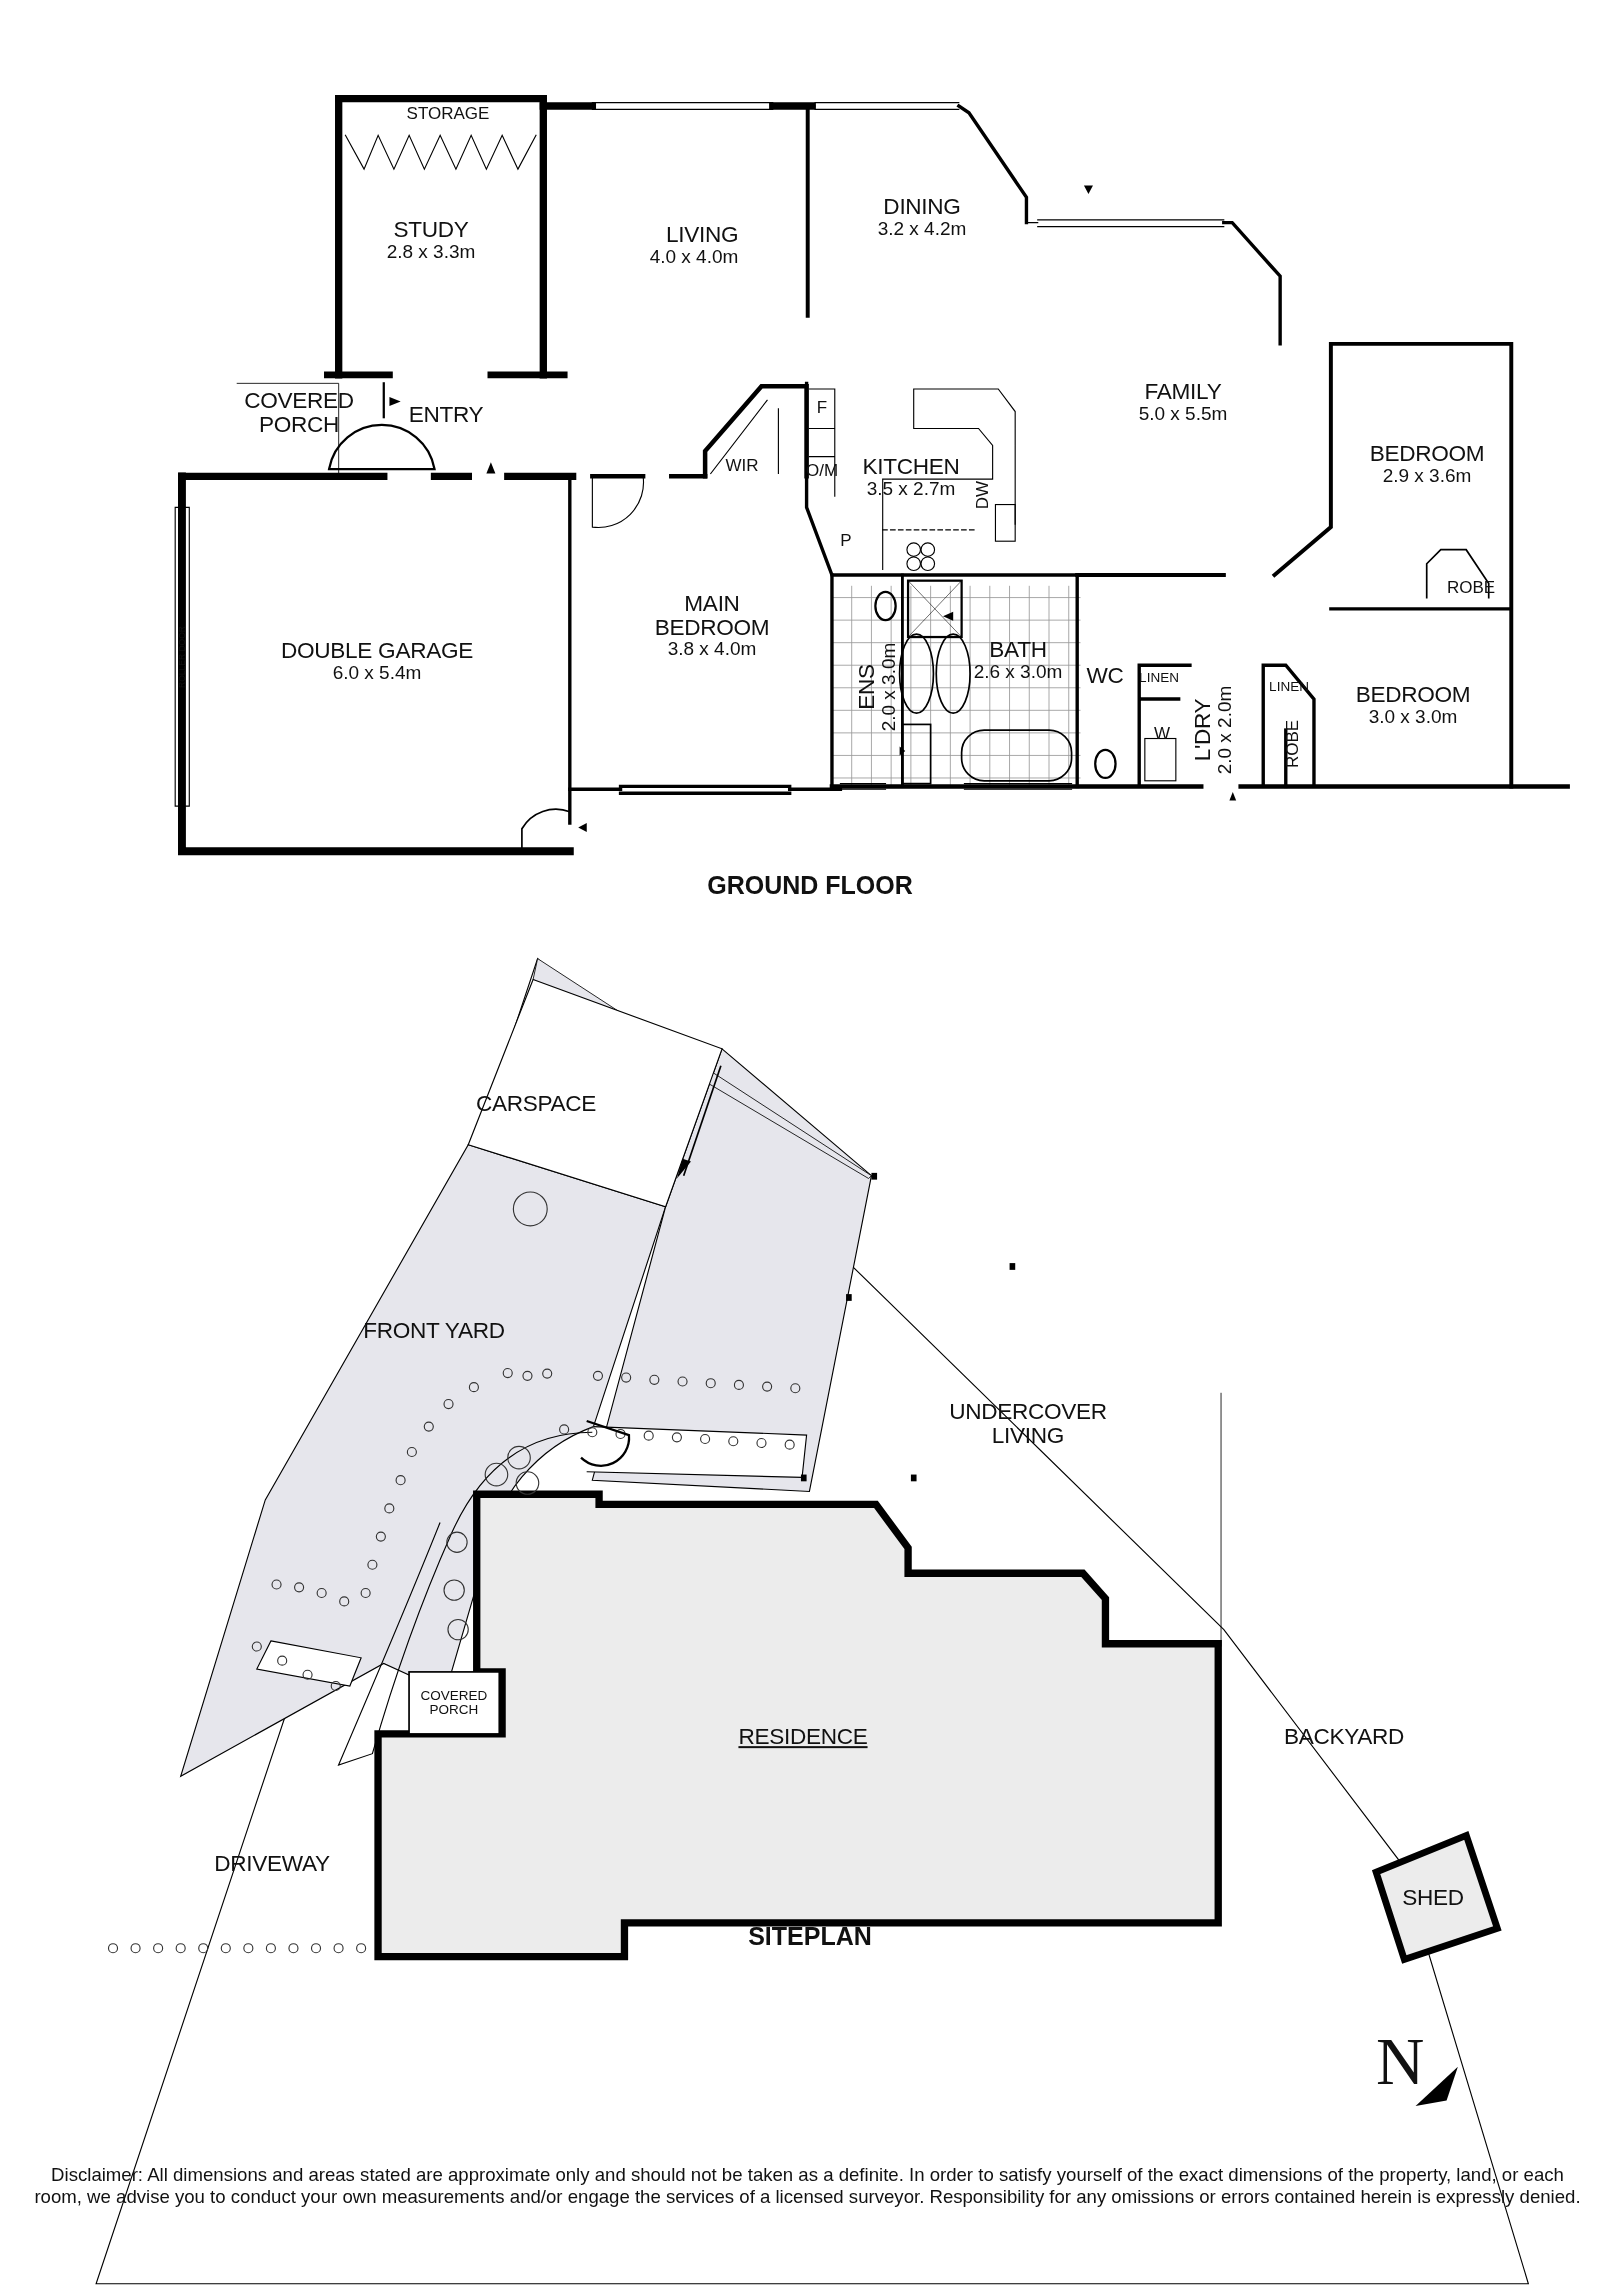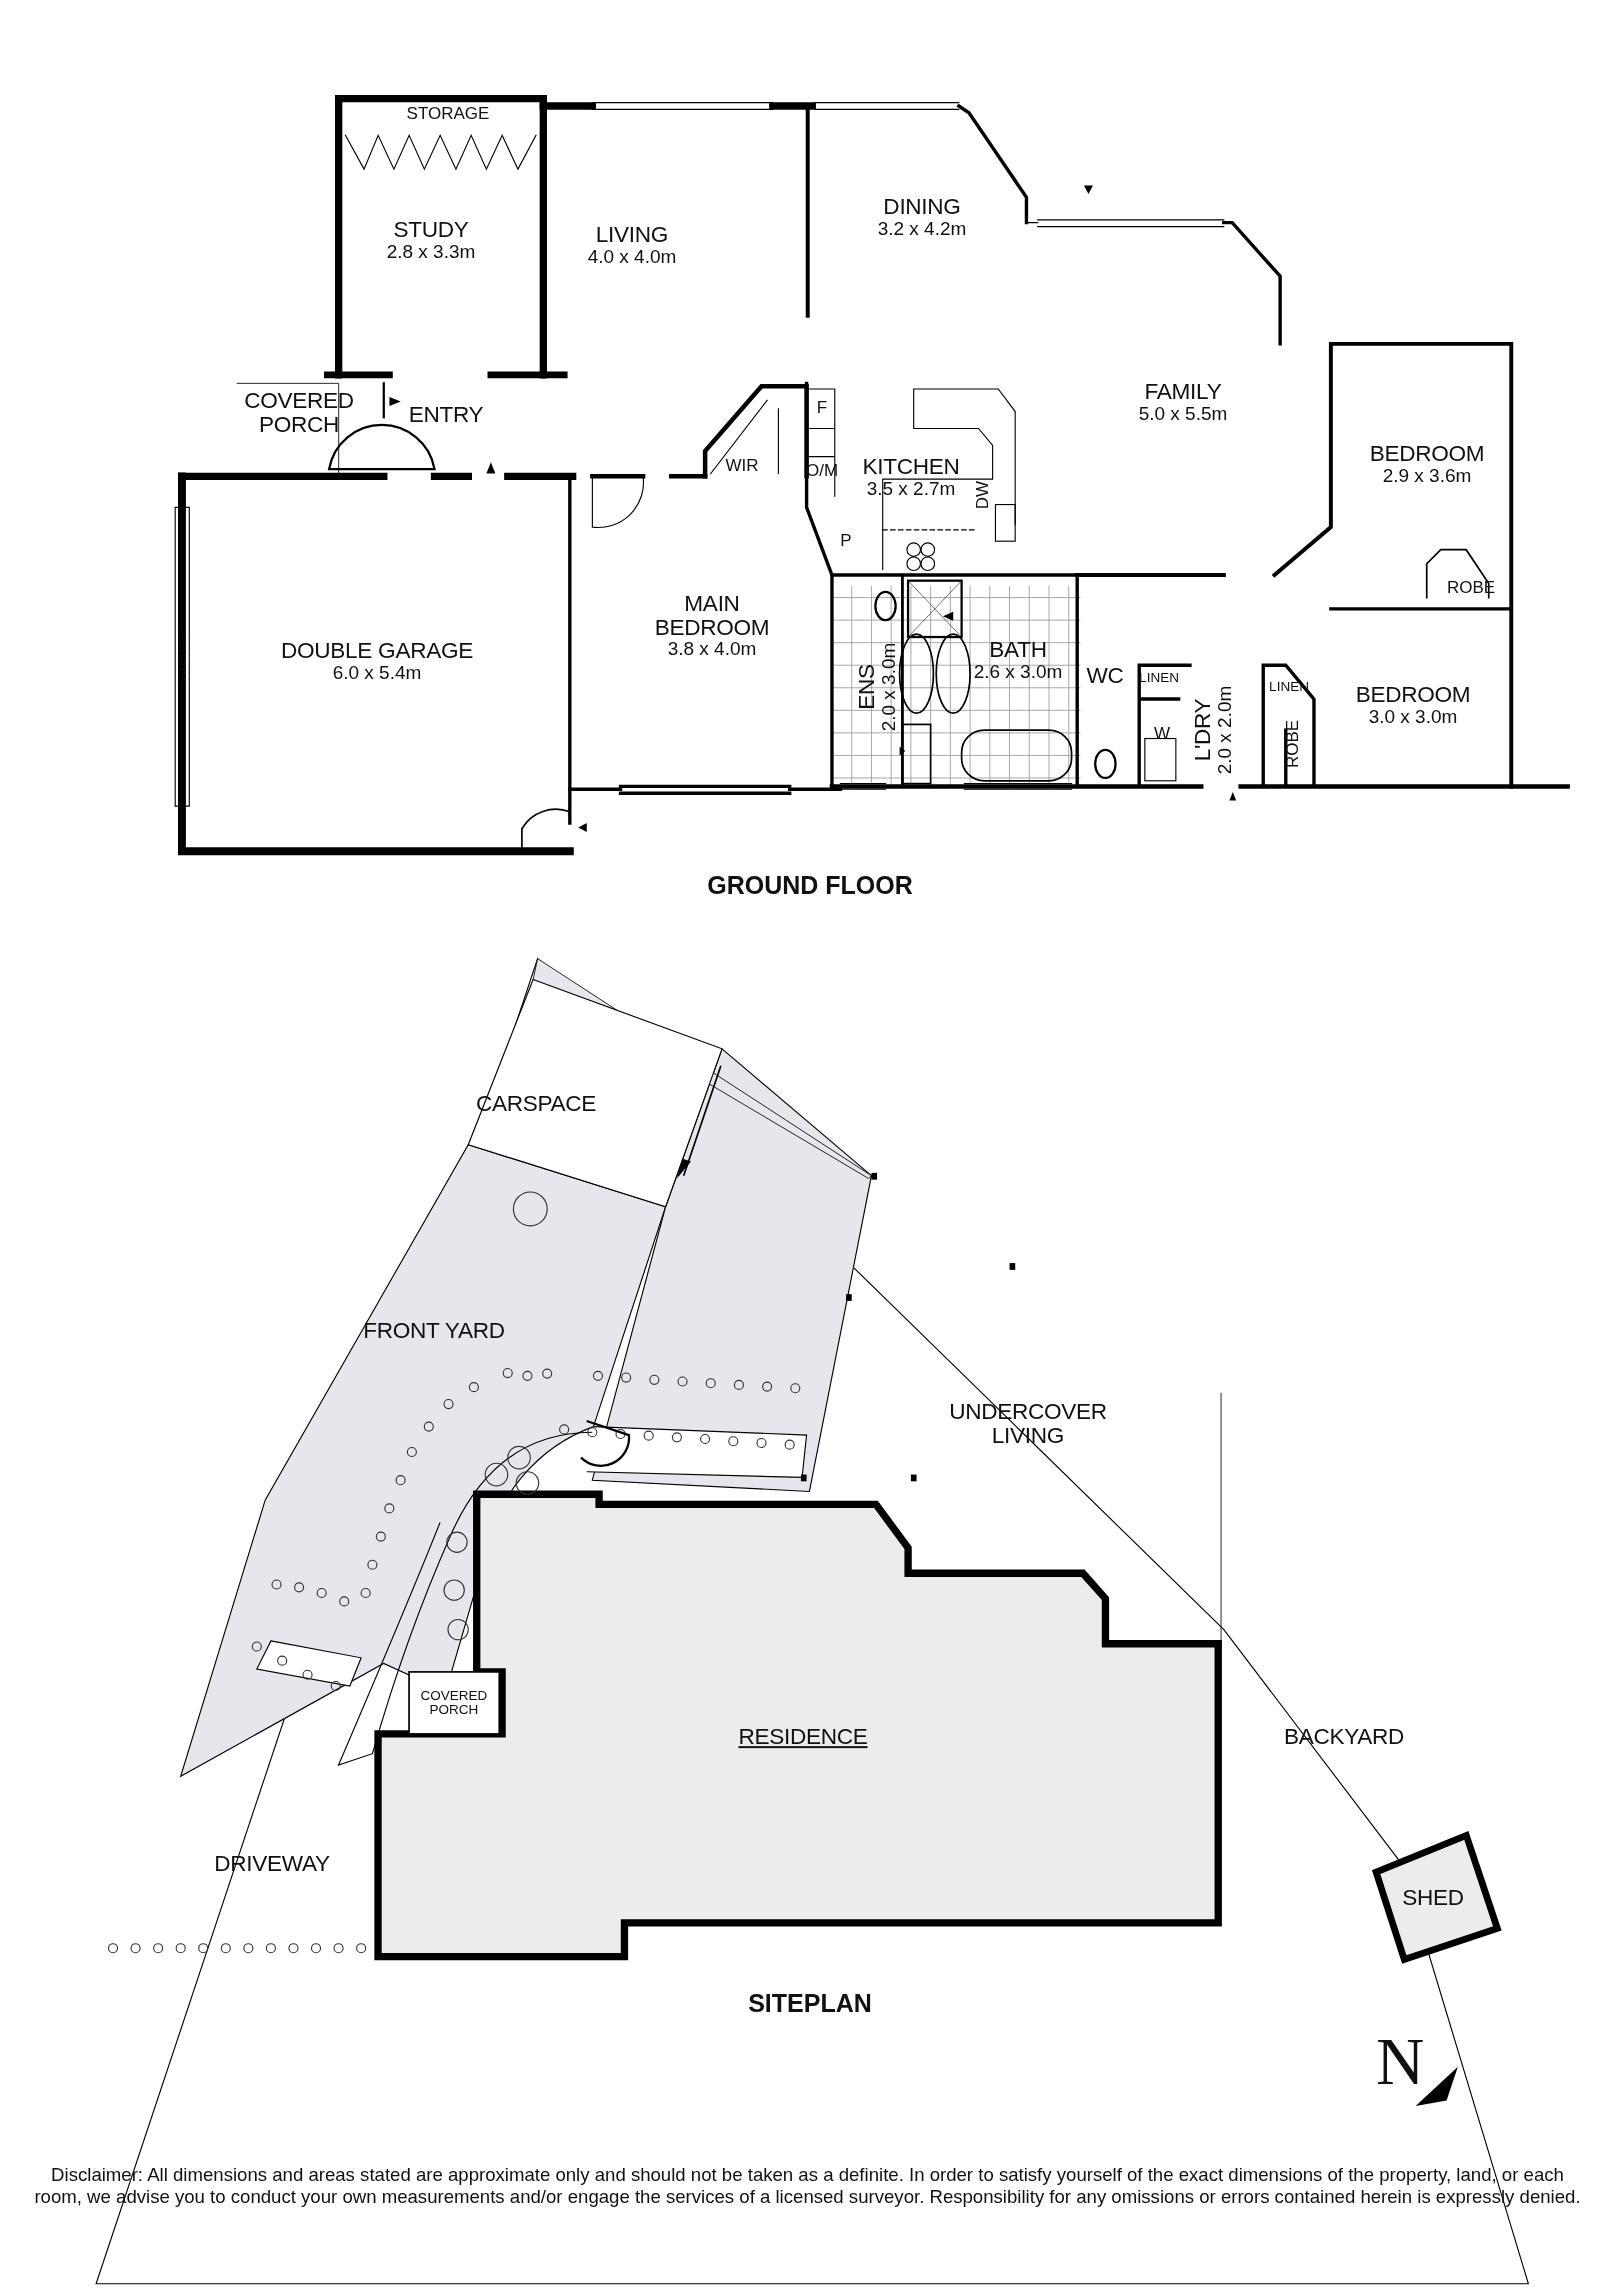--- a/index.html
+++ b/index.html
@@ -110,21 +110,21 @@
     <polygon points="2180,1420 2186,1405 2192,1420"></polygon>
     <polygon points="1922,345 1930,330 1938,345" transform="rotate(180 1930 337)"></polygon>
   </g>
 </svg>
 
 <div class="lbl small" style="left:448px;top:114px;">STORAGE</div>
 <div class="lbl" style="left:431px;top:240px;">
   <span class="room-name">STUDY</span>
   <span class="room-dim">2.8 x 3.3m</span>
 </div>
-<div class="lbl" style="left:632px;top:245px;">
+<div class="lbl" style="left:694px;top:245px;text-align:right;">
   <span class="room-name">LIVING</span>
   <span class="room-dim">4.0 x 4.0m</span>
 </div>
 <div class="lbl" style="left:922px;top:217px;">
   <span class="room-name">DINING</span>
   <span class="room-dim">3.2 x 4.2m</span>
 </div>
 <div class="lbl" style="left:1183px;top:402px;">
   <span class="room-name">FAMILY</span>
   <span class="room-dim">5.0 x 5.5m</span>
@@ -283,17 +283,17 @@
 
 <div class="lbl room-name" style="left:536px;top:1104px;">CARSPACE</div>
 <div class="lbl room-name" style="left:434px;top:1331px;">FRONT YARD</div>
 <div class="lbl room-name" style="left:1028px;top:1424px;width:180px;white-space:normal;">UNDERCOVER LIVING</div>
 <div class="lbl tiny" style="left:454px;top:1703px;width:68px;white-space:normal;">COVERED PORCH</div>
 <div class="lbl room-name" style="left:803px;top:1737px;text-decoration:underline;">RESIDENCE</div>
 <div class="lbl room-name" style="left:1344px;top:1737px;">BACKYARD</div>
 <div class="lbl room-name" style="left:272px;top:1864px;">DRIVEWAY</div>
 <div class="lbl room-name" style="left:1433px;top:1898px;">SHED</div>
 
-<div class="title" style="left:810px;top:1989px;">SITEPLAN</div>
+<div class="title" style="left:810px;top:1922px;">SITEPLAN</div>
 <div class="north">N</div>
 
 <div class="disclaimer">Disclaimer: All dimensions and areas stated are approximate only and should not be taken as a definite. In order to satisfy yourself of the exact dimensions of the property, land, or each room, we advise you to conduct your own measurements and/or engage the services of a licensed surveyor. Responsibility for any omissions or errors contained herein is expressly denied.</div>
 
 
 </body></html>

